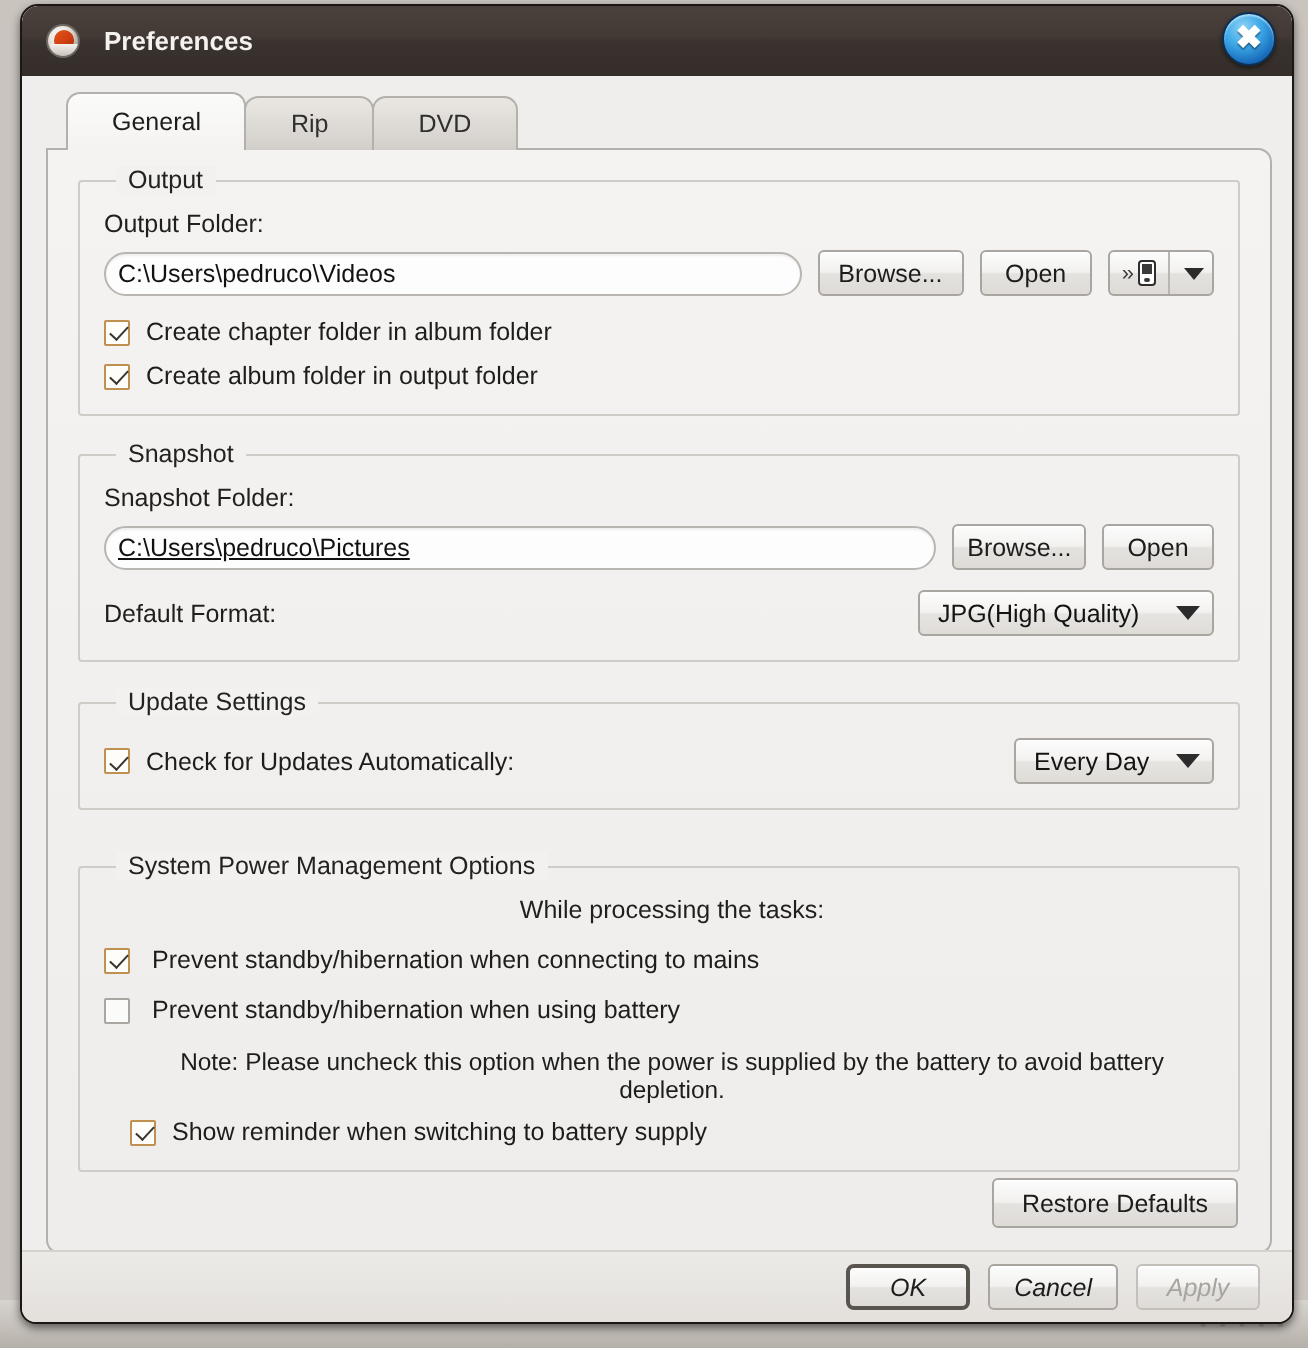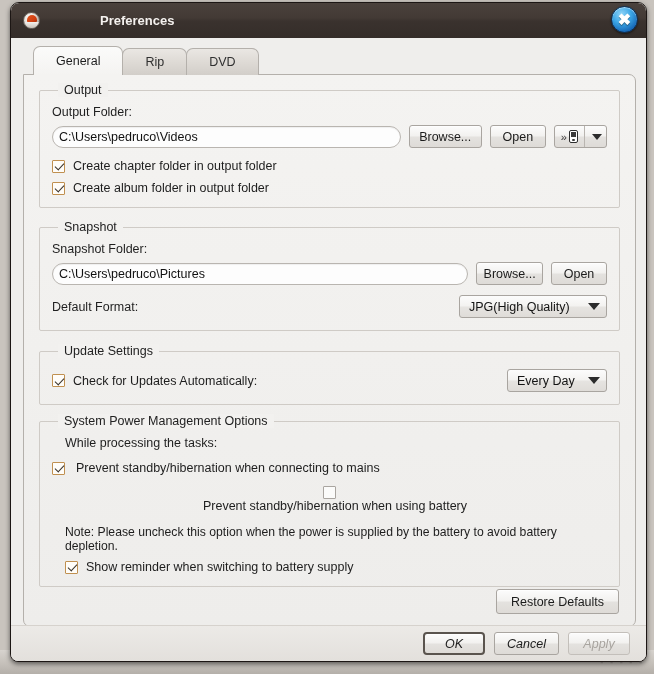--- a/index.html
+++ b/index.html
@@ -34,21 +34,21 @@
     box-shadow: 0 2px 5px rgba(0,0,0,.55);
     overflow: hidden;
   }
 
   
   #titlebar {
     position: relative;
     height: 35px;
     background: linear-gradient(to bottom, #4a413c 0%, #433a35 42%, #3a322e 52%, #342d29 100%);
     border-radius: 8px 8px 0 0;
-    display: flex; align-items: center; gap: 48px;
+    display: flex; align-items: center;
   }
   #app-icon {
     width: 17px; height: 17px; margin-left: 12px;
     border-radius: 50%;
     background: radial-gradient(circle at 38% 32%, #fff 0%, #e8e4df 38%, #bdb6ae 62%, #8d857d 100%);
     position: relative; overflow: hidden;
     border: 1px solid #6d6862;
   }
   #app-icon::before {
     content:""; position:absolute; left:3px; top:2px;
@@ -323,33 +323,33 @@
             <span class="chev">»</span>
             <span class="device-icon"></span>
           </div>
           <div class="right">
             <span class="caret" style="border-top-width:6px;border-left-width:5px;border-right-width:5px;margin-left:0;"></span>
           </div>
         </div>
       </div>
       <div class="cbrow" style="margin-top:11px;">
         <span class="checkbox checked"></span>
-        <span class="cb-label">Create chapter folder in output folder</span>
+        <span class="cb-label">Create chapter folder in album folder</span>
       </div>
       <div class="cbrow">
         <span class="checkbox checked"></span>
         <span class="cb-label">Create album folder in output folder</span>
       </div>
     </div>
 
     <div class="group" style="margin-top:19px;">
       <div class="legend">Snapshot</div>
       <div class="field-label">Snapshot Folder:</div>
       <div class="row" style="margin-top:6px;">
-        <div class="textbox" style="width:449px;">
+        <div class="textbox" style="width:449px;text-decoration:underline;">
           <span>C:\Users\pedruco\Pictures</span>
         </div>
         <div class="btn" style="margin-left:8px;width:70px;">
           <span>Browse...</span>
         </div>
         <div class="btn" style="margin-left:8px;width:52px;">
           <span>Open</span>
         </div>
       </div>
       <div class="row" style="margin-top:10px;justify-content:space-between;">
@@ -368,28 +368,28 @@
           <span class="checkbox checked"></span>
           <span class="cb-label">Check for Updates Automatically:</span>
         </div>
         <div class="combo" style="width:100px;">
           <span>Every Day</span>
           <span class="caret"></span>
         </div>
       </div>
     </div>
 
-    <div class="group" style="margin-top:16px;">
+    <div class="group" style="margin-top:28px;text-align:center;">
       <div class="legend">System Power Management Options</div>
       <div class="field-label" style="margin-left:13px;">While processing the tasks:</div>
       <div class="cbrow" style="margin-top:11px;">
         <span class="checkbox checked"></span>
         <span class="cb-label" style="margin-left:11px;">Prevent standby/hibernation when connecting to mains</span>
       </div>
-      <div class="cbrow" style="margin-top:11px;flex-direction:column;">
+      <div class="cbrow" style="margin-top:11px;">
         <span class="checkbox unchecked"></span>
         <span class="cb-label" style="margin-left:11px;">Prevent standby/hibernation when using battery</span>
       </div>
       <div class="note-text" style="margin-top:12px;margin-left:13px;">Note: Please uncheck this option when the power is supplied by the battery to avoid battery depletion.</div>
       <div class="cbrow" style="margin-top:7px;margin-left:13px;">
         <span class="checkbox checked"></span>
         <span class="cb-label">Show reminder when switching to battery supply</span>
       </div>
     </div>
 

